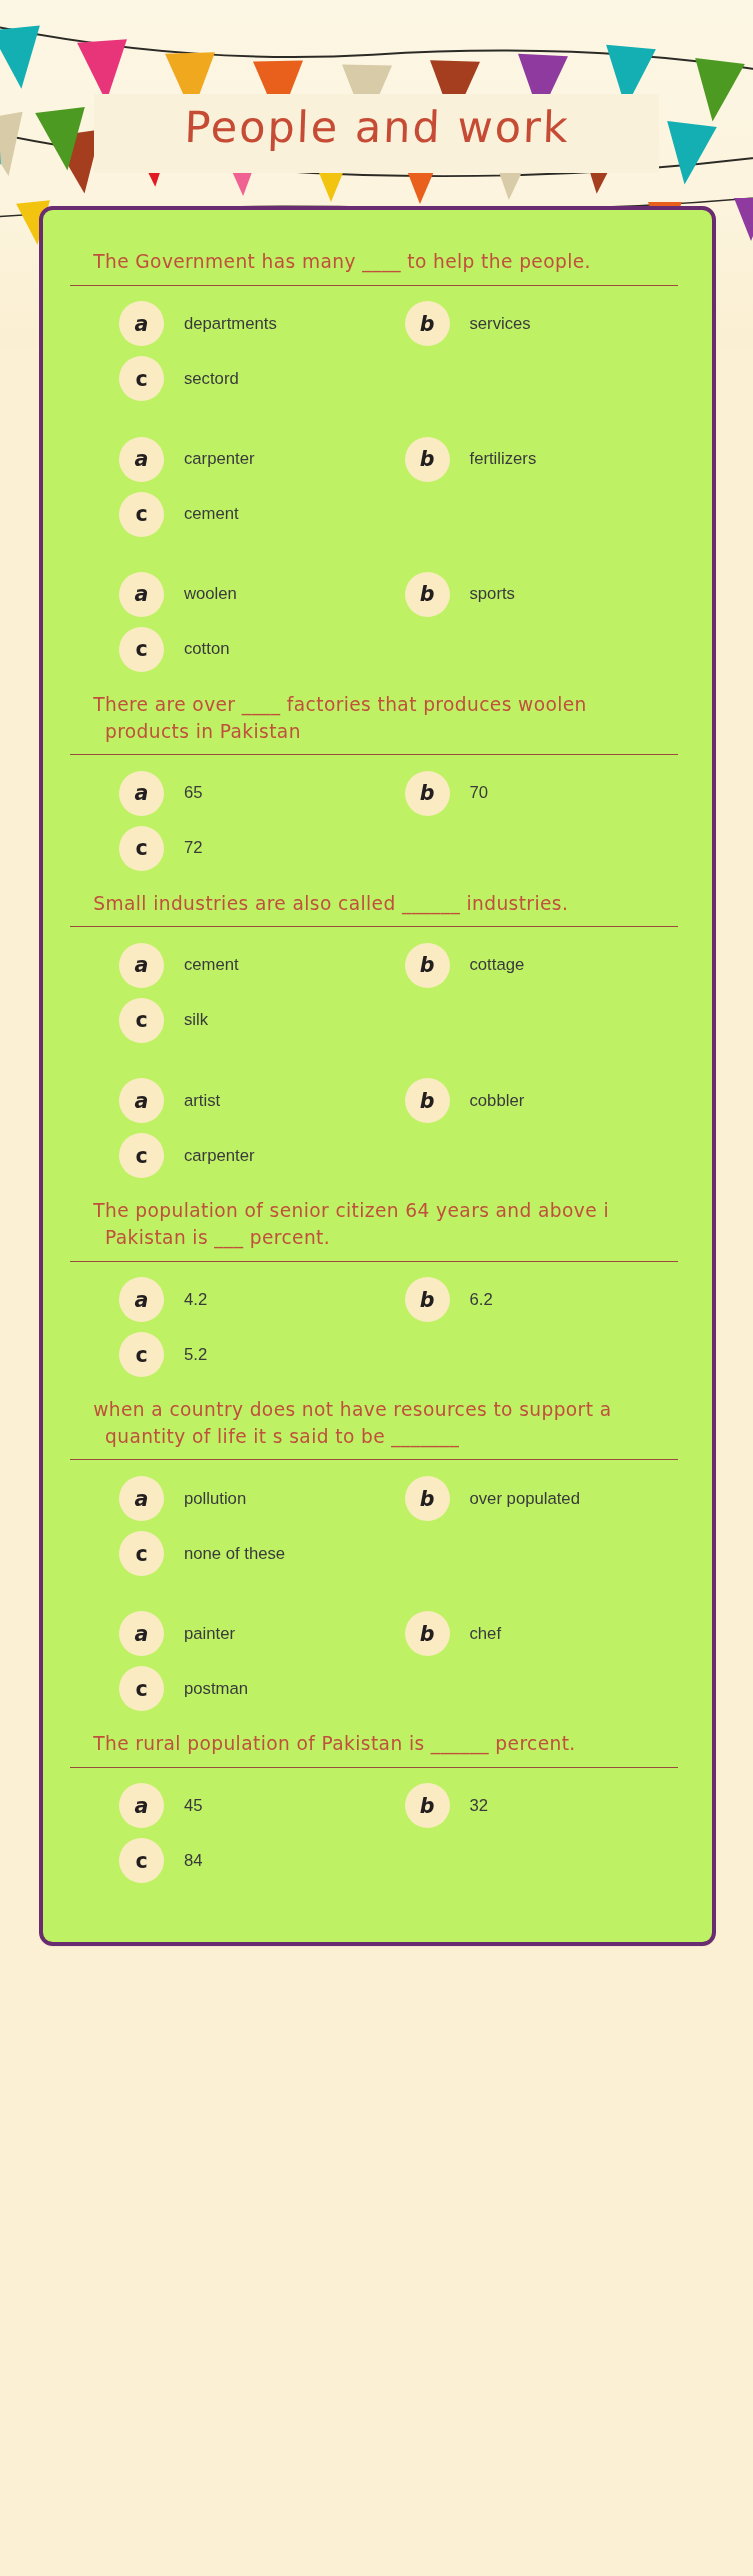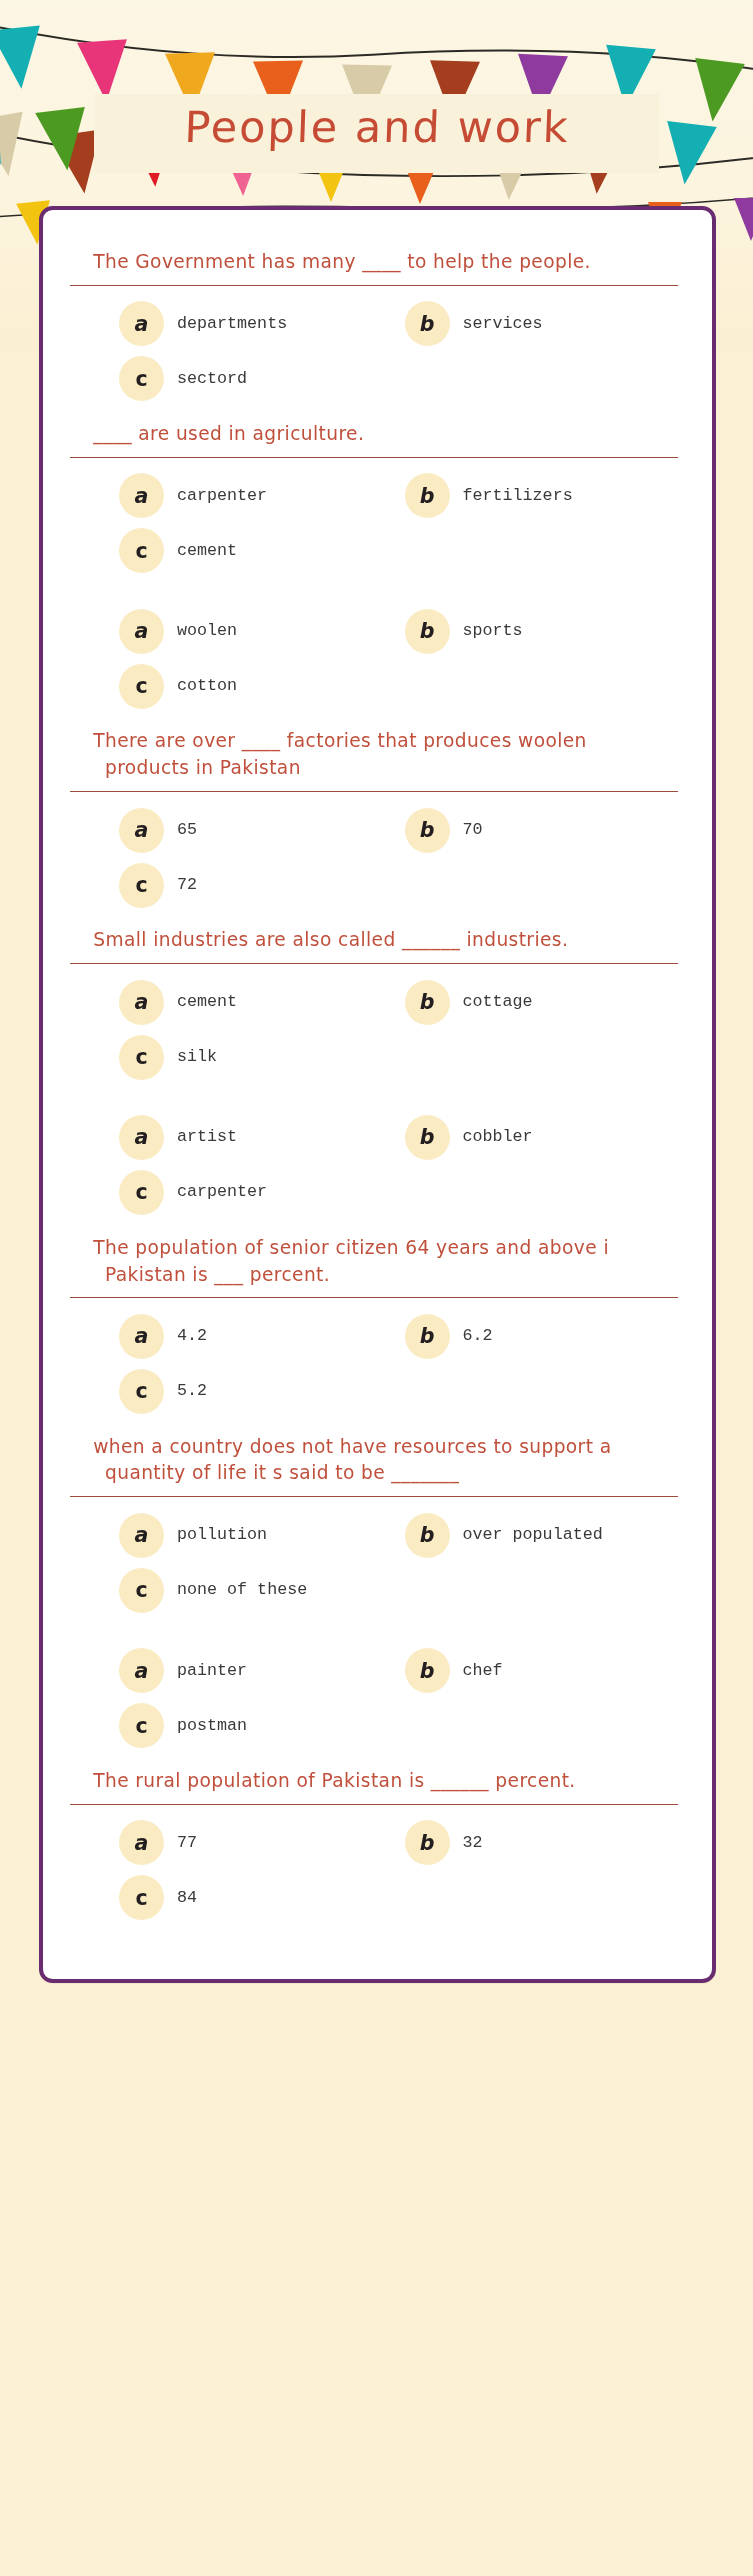--- a/index.html
+++ b/index.html
@@ -75,21 +75,21 @@
     font-style: normal;
     transform: skewX(-2deg);
   }
 
   
   .card {
     position: relative;
     margin: 0 auto;
     width: 677px;
     box-sizing: border-box;
-    background: #ffffff;
+    background: #bef264;
     border: 4.9px solid #6A2C70;
     border-radius: 13.7px;
     padding: 39px 27.5px 51px 27.5px;
     z-index: 10;
     margin-top: -142px;
     box-shadow: 0 1px 0 rgba(0,0,0,0.04);
   }
 
   .qblock {
     margin-bottom: 17.7px;
@@ -141,22 +141,22 @@
     font-family: "DejaVu Sans", sans-serif;
     font-size: 20.6px;
     font-weight: 700;
     font-style: italic;
     color: #231F20;
     user-select: none;
   }
   .badge.plain { font-style: normal; }
 
   .optlabel {
-    margin-left: 13px;
-    font-family: Liberation Mono, monospace;
+    margin-left: 20px;
+    font-family: Liberation Sans, sans-serif;
     font-size: 16.7px;
     color: #3A3A3C;
     line-height: 1.2;
   }
 
   .footer-pad {
     height: 80px;
     background: #FBEFD4;
   }
 </style>
@@ -236,21 +236,20 @@
           <div class="optrow">
             <div class="opt left">
               <span class="badge plain">c</span>
               <span class="optlabel">sectord</span>
             </div>
             <div class="opt right"></div>
           </div>
         </div>
       </div>
       <div class="qblock">
-        <p class="qtext">____ are used in agriculture.</p>
         <div class="opts">
           <div class="optrow">
             <div class="opt left">
               <span class="badge">a</span>
               <span class="optlabel">carpenter</span>
             </div>
             <div class="opt right">
               <span class="badge">b</span>
               <span class="optlabel">fertilizers</span>
             </div>
@@ -417,21 +416,21 @@
             <div class="opt right"></div>
           </div>
         </div>
       </div>
       <div class="qblock">
         <p class="qtext">The rural population of Pakistan is ______ percent.</p>
         <div class="opts">
           <div class="optrow">
             <div class="opt left">
               <span class="badge">a</span>
-              <span class="optlabel">77</span>
+              <span class="optlabel">45</span>
             </div>
             <div class="opt right">
               <span class="badge">b</span>
               <span class="optlabel">32</span>
             </div>
           </div>
           <div class="optrow">
             <div class="opt left">
               <span class="badge plain">c</span>
               <span class="optlabel">84</span>

